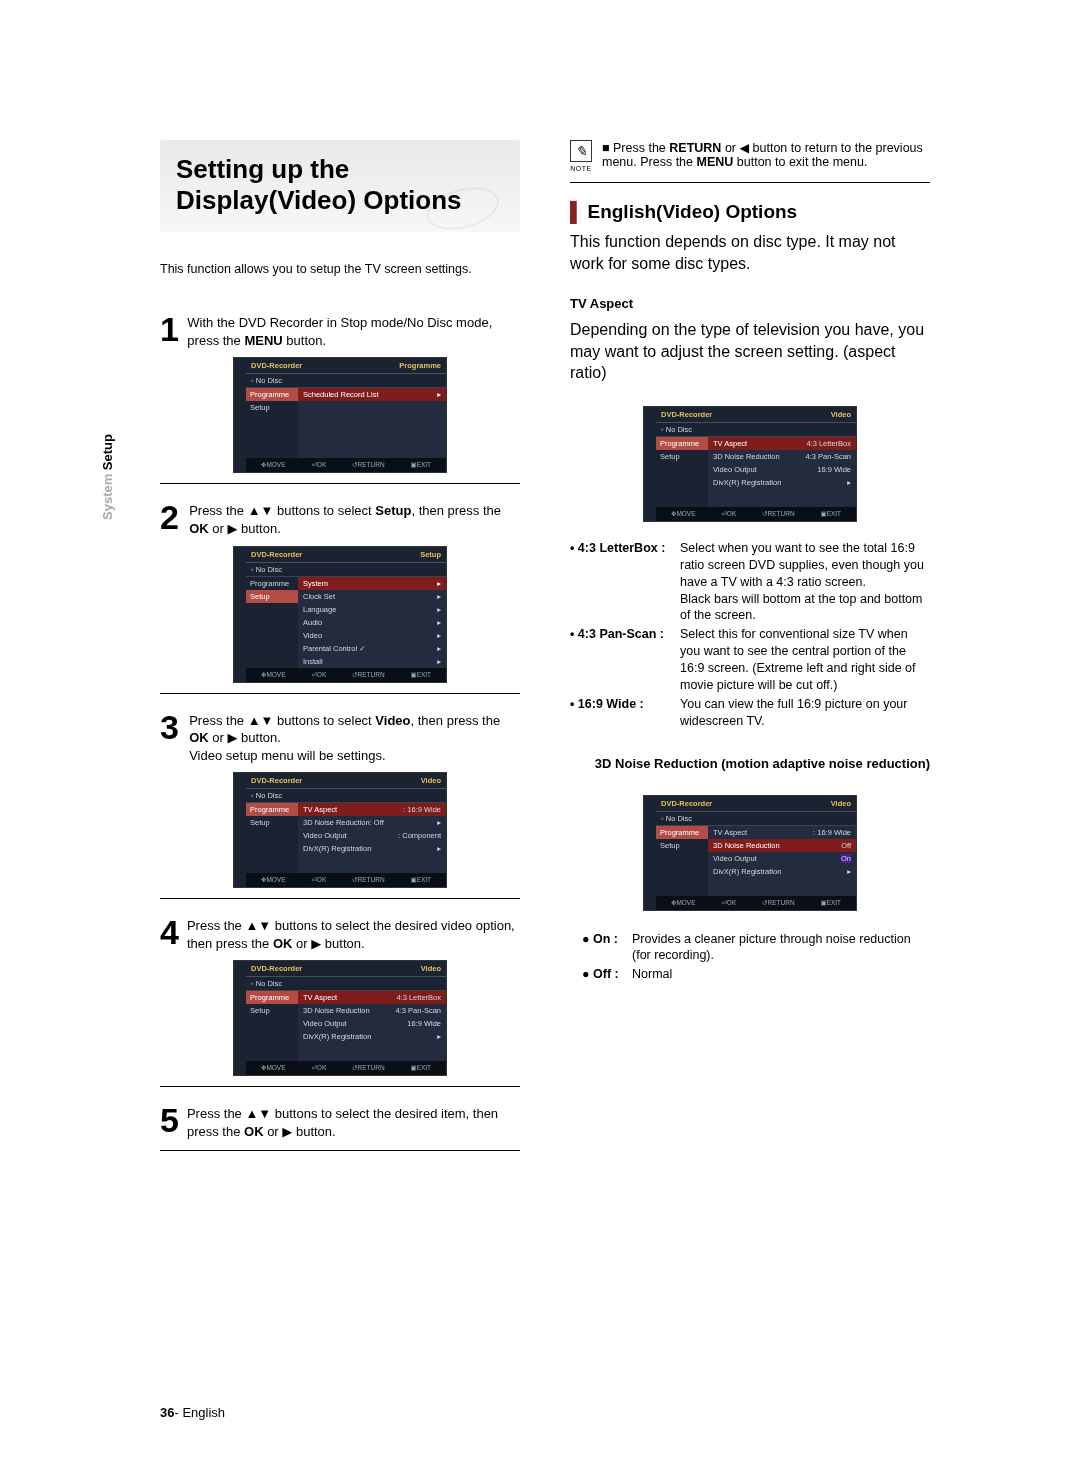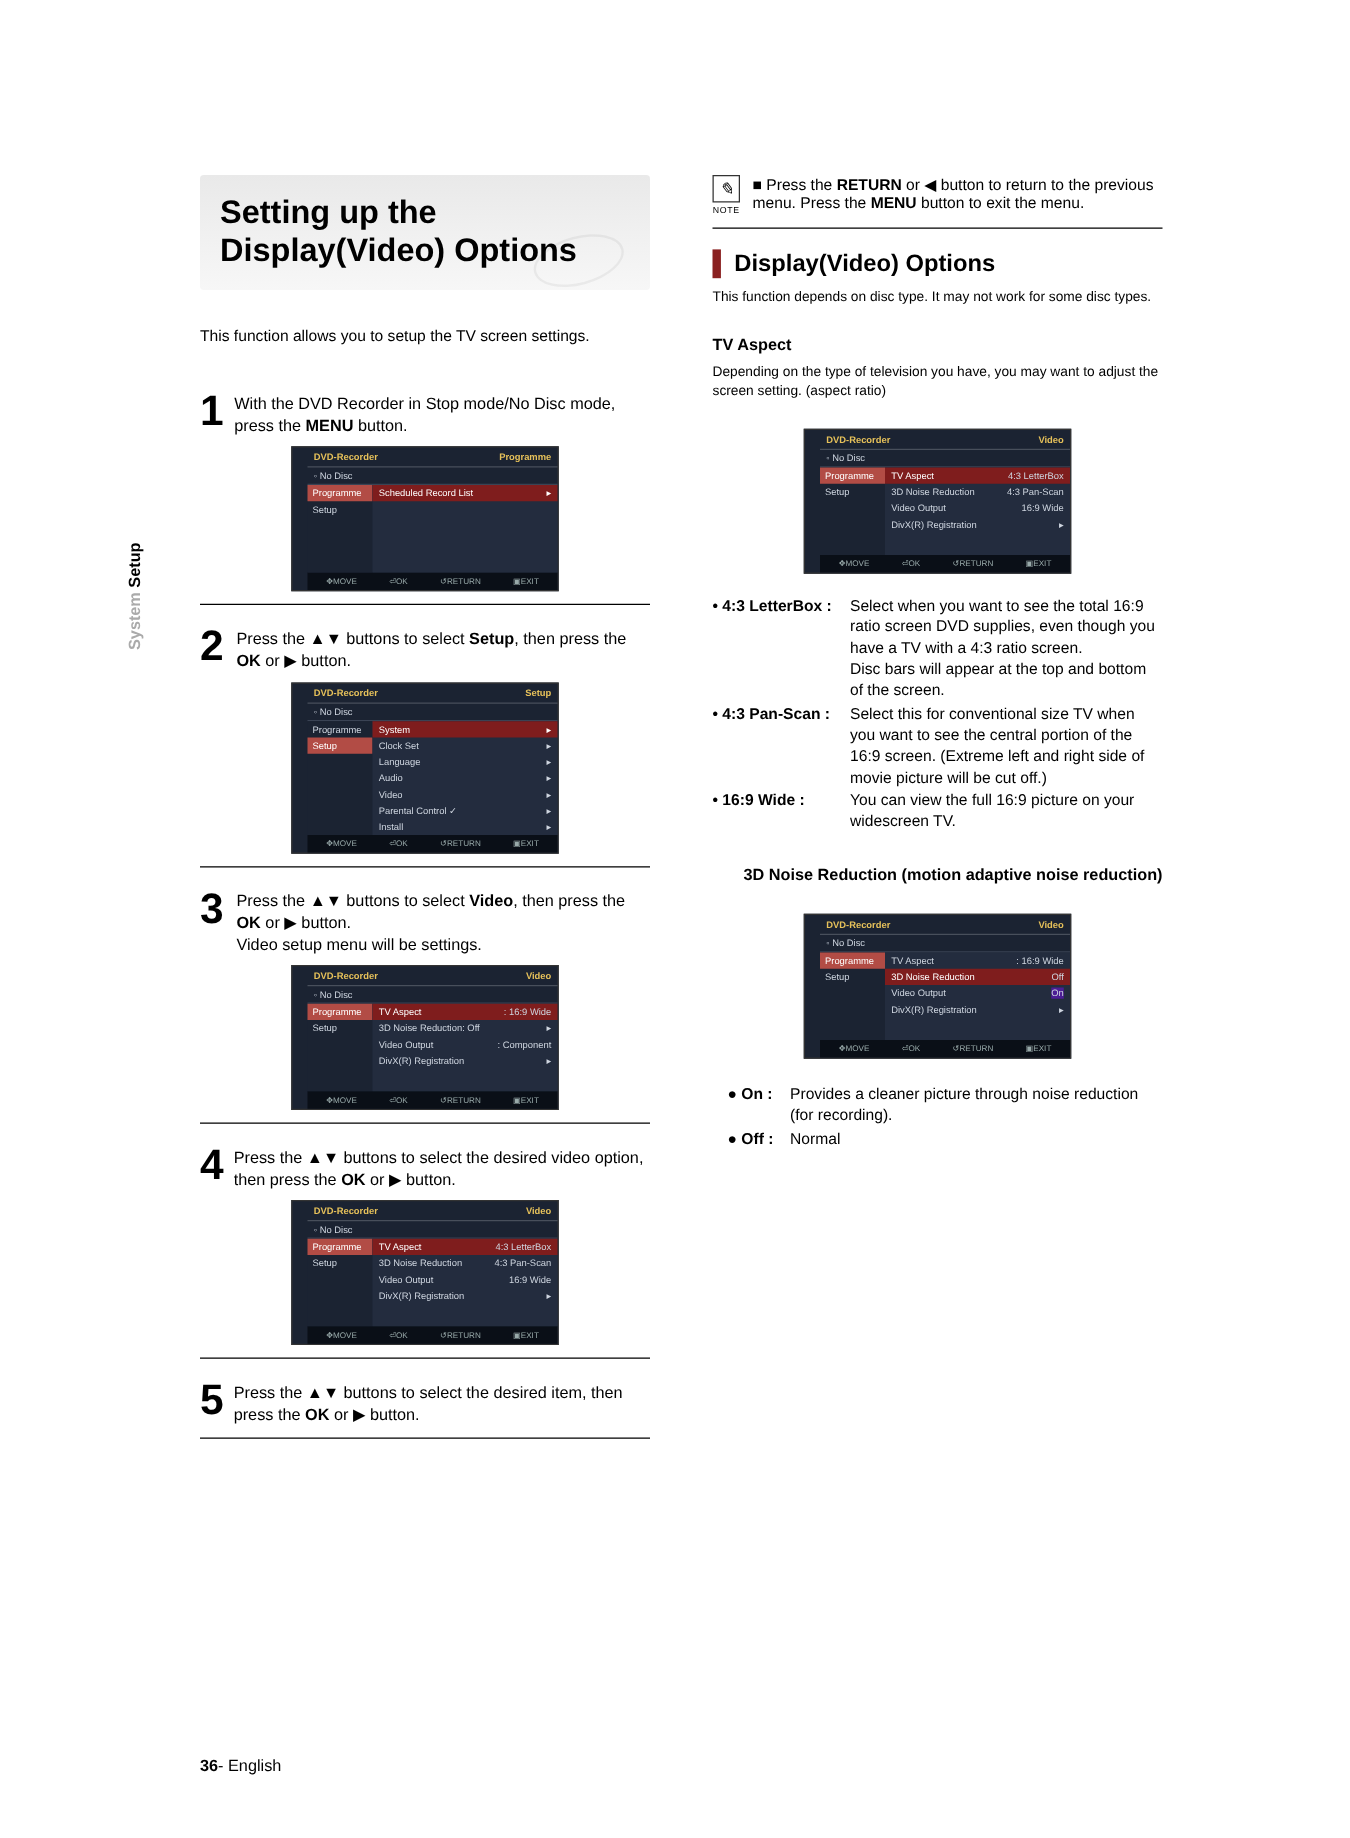--- a/index.html
+++ b/index.html
@@ -73,21 +73,21 @@
   .ss-row { display:flex; justify-content:space-between; padding:2px 5px;}
   .ss-row.hl { background:#7f1d1d; color:#fff; }
   .ss-row .val { color:#cfd6e0; }
   .ss-footer { display:flex; justify-content:space-around; background:#0a0f17; color:#9aa; padding:3px 2px; font-size:6.5px;}
   hr.rule { border:none; border-top:1px solid #000; margin:10px 0 16px 0; }
   .note-block { display:flex; gap:10px; font-size:12.5px; }
   .note-icon { width:20px; height:20px; border:1px solid #333; display:flex; align-items:center; justify-content:center; font-style:italic; font-size:14px; margin-bottom:3px;}
   .note-lbl { font-size:7px; text-align:center; letter-spacing:0.5px;}
   .h2 { font-size:19px; font-weight:bold; margin:18px 0 8px 0; }
   .h2 .bar { color:#8a2020; font-weight:bold; margin-right:4px;}
-  .para { font-size:11px; line-height:1.35; margin-bottom:22px;}
+  .para { font-size:16px; line-height:1.35; margin-bottom:22px;}
   .sub-b { font-size:13px; font-weight:bold; margin:8px 0 8px 0;}
   .def-list { font-size:12.5px; line-height:1.35; }
   .def-list .row { display:flex; margin-bottom:2px;}
   .def-list .term { flex:0 0 110px; font-weight: normal; }
   .def-list .term b { font-weight:bold; }
   .def-list .desc { flex:1; }
   .bullet { margin-left:12px; }
   .page-footer { position:absolute; bottom:50px; left:160px; font-size:13px;}
   .page-footer b{font-weight:bold;}
   .arrows { font-family: Arial; }
@@ -289,21 +289,21 @@
     <div class="col">
       <div class="note-block">
         <div>
           <div class="note-icon">✎</div>
           <div class="note-lbl">NOTE</div>
         </div>
         <div>■ Press the <b>RETURN</b> or ◀ button to return to the previous menu. Press the <b>MENU</b> button to exit the menu.</div>
       </div>
       <hr class="rule">
 
-      <div class="h2"><span class="bar">▌</span><span>Display(Video) Options</span></div>
+      <div class="h2"><span class="bar">▌</span><span>English(Video) Options</span></div>
       <div class="para">This function depends on disc type. It may not work for some disc types.</div>
 
       <div class="sub-b">TV Aspect</div>
       <div class="para">Depending on the type of television you have, you may want to adjust the screen setting. (aspect ratio)</div>
 
       <div class="screenshot" style="margin-bottom:18px;">
         <div class="ss-header">
             <span>DVD-Recorder</span>
             <span class="right">Video</span>
           </div>
@@ -336,21 +336,21 @@
             <span>✥<span>MOVE</span></span>
             <span>⏎<span>OK</span></span>
             <span>↺<span>RETURN</span></span>
             <span>▣<span>EXIT</span></span>
           </div>
       </div>
 
       <div class="def-list">
         <div class="row">
             <div class="term"><b>• 4:3 LetterBox :</b></div>
-            <div class="desc"><span>Select when you want to see the total 16:9 ratio screen DVD supplies, even though you have a TV with a 4:3 ratio screen.</span><br><span>Disc bars will appear at the top and bottom of the screen.</span></div>
+            <div class="desc"><span>Select when you want to see the total 16:9 ratio screen DVD supplies, even though you have a TV with a 4:3 ratio screen.</span><br><span>Black bars will bottom at the top and bottom of the screen.</span></div>
           </div>
         <div class="row">
             <div class="term"><b>• 4:3 Pan-Scan :</b></div>
             <div class="desc">Select this for conventional size TV when you want to see the central portion of the 16:9 screen. (Extreme left and right side of movie picture will be cut off.)</div>
           </div>
         <div class="row">
             <div class="term"><b>• 16:9 Wide  :</b></div>
             <div class="desc">You can view the full 16:9 picture on your widescreen TV.</div>
           </div>
       </div>

